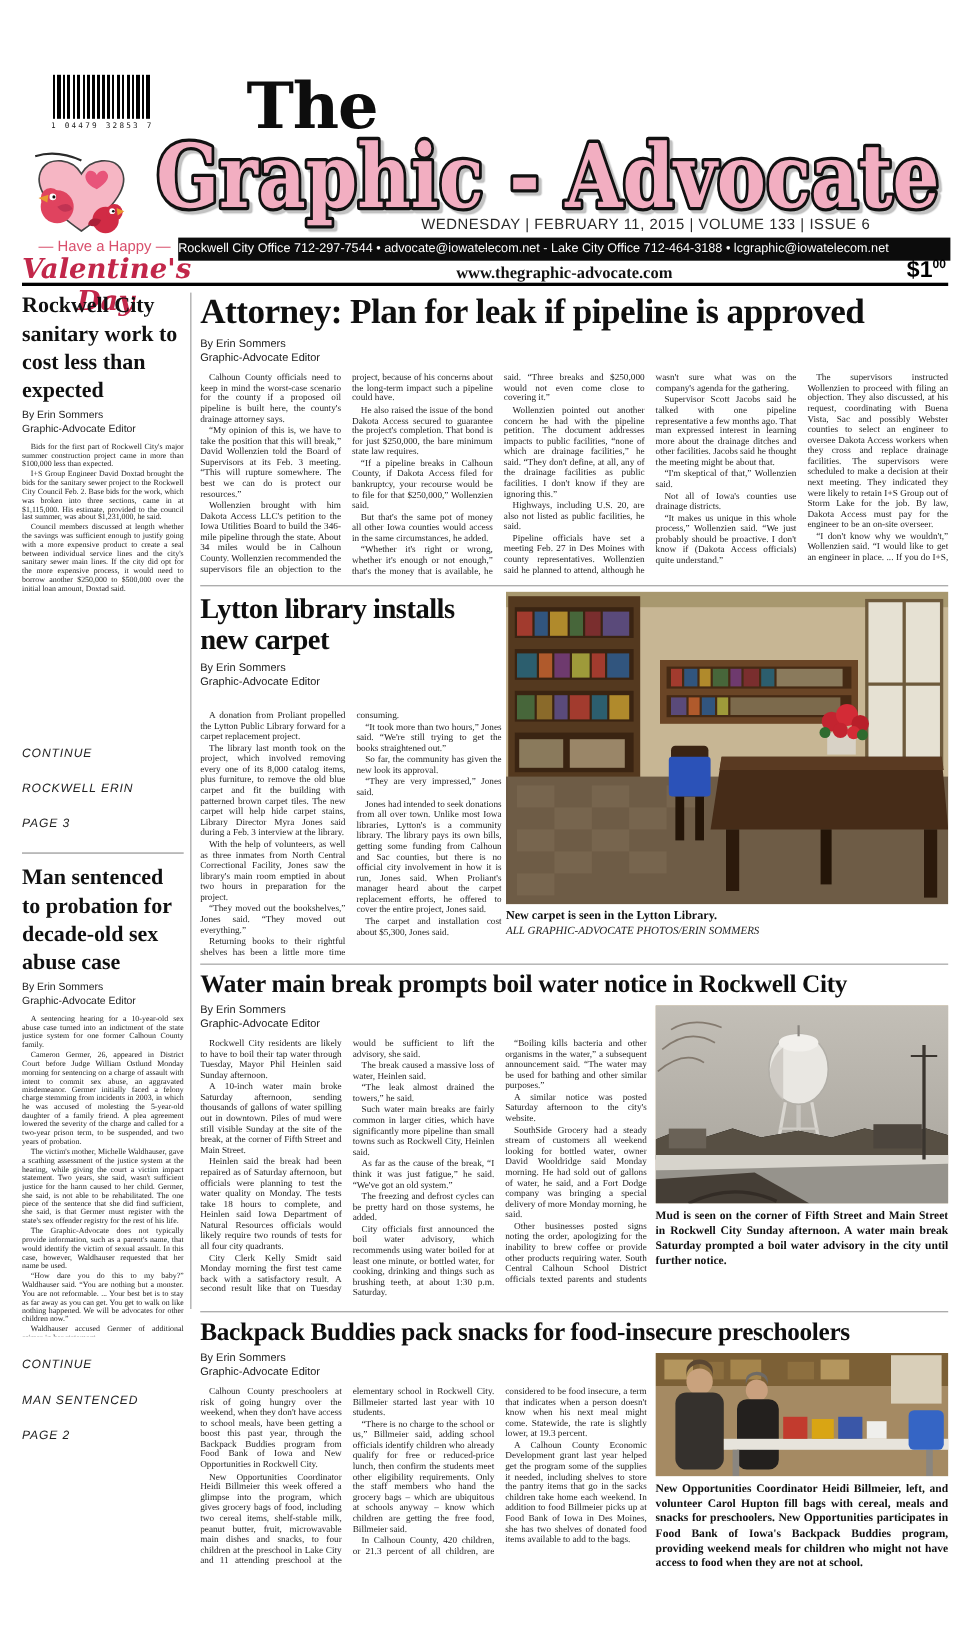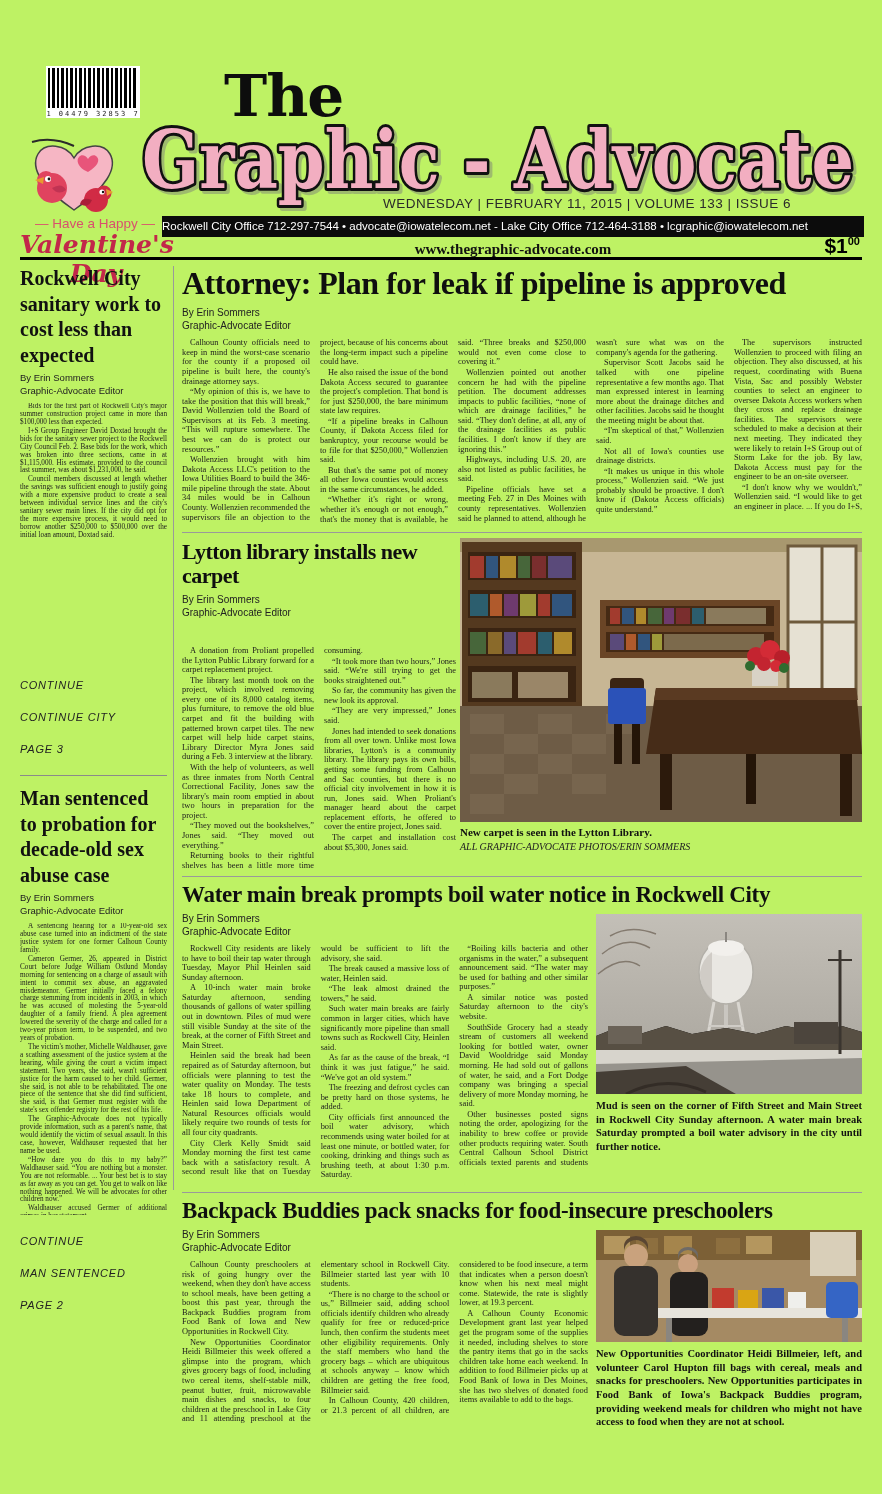--- a/index.html
+++ b/index.html
@@ -1,16 +1,16 @@
 <!DOCTYPE html>
 <html><head>
 <meta charset="utf-8">
 <style>
   html,body{margin:0;padding:0;background:#e9e9e7;}
-  #page{position:relative;width:882px;height:1494px;margin:0 auto;background:#bef264;
+  #page{position:relative;width:882px;height:1494px;margin:0 auto;background:#ffffff;
         font-family:"Liberation Serif",serif;color:#1b1b1b;overflow:hidden;}
 
   
   #masthead{position:absolute;left:20px;top:58px;width:842px;height:200px;}
   .barcode{position:absolute;left:26px;top:8px;width:94px;height:52px;background:#fff;}
   .barcode .bars{width:90px;height:40px;margin:2px;
      background:repeating-linear-gradient(90deg,#000 0 2px,#fff 2px 4px,#000 4px 7px,#fff 7px 9px);}
   .barcode .digits{font:7px "DejaVu Sans Mono",monospace;letter-spacing:2px;text-align:center;color:#222;}
   .the-label{position:absolute;left:204px;top:4px;font-family:"DejaVu Serif",serif;font-weight:bold;
      font-size:58px;color:#0d0d0d;letter-spacing:-1px;}
@@ -49,21 +49,21 @@
   
   .h-divider{position:absolute;left:182px;width:680px;height:1px;background:#9a9a9a;}
   #hd1{top:532px;} #hd2{top:876px;} #hd3{top:1192px;}
   section{position:absolute;left:182px;width:680px;}
   #pipeline{top:266px;height:262px;}
   #library{top:538px;height:336px;}
   #water{top:882px;height:308px;}
   #backpack{top:1198px;height:294px;}
   .main-headline{margin:0;font-weight:bold;color:#0f0f0f;white-space:nowrap;}
   #pipeline h1{font-size:32px;letter-spacing:-.5px;line-height:1.1;}
-  #library h2{font-size:22px;letter-spacing:-.5px;line-height:1.08;white-space:normal;width:274px;}
+  #library h2{font-size:26px;letter-spacing:-.5px;line-height:1.08;white-space:normal;width:274px;}
   #water h2,#backpack h2{font-size:23px;letter-spacing:-.3px;line-height:1.1;}
   .main-byline{font-family:"Liberation Sans",sans-serif;font-size:10px;line-height:1.3;margin:5px 0 6px;color:#222;}
   .col-body{font-size:8.4px;line-height:1.14;text-align:justify;overflow:hidden;column-gap:10px;}
   #pipeline .col-body{column-count:5;height:188px;}
   #library-left{position:absolute;left:0;top:2px;width:274px;}
   #library .col-body{column-count:2;position:absolute;left:0;top:108px;width:274px;height:226px;}
   .photo-frame{position:absolute;overflow:hidden;background:#b9ab91;}
   #library-photo{left:278px;top:0;width:402px;height:284px;}
   #library-caption{position:absolute;left:278px;top:288px;width:402px;}
   .caption-bold{font-weight:bold;font-size:11px;line-height:1.25;color:#111;}
@@ -134,21 +134,21 @@
         <div>By Erin Sommers</div>
         <div>Graphic-Advocate Editor</div>
       </div>
       <div id="rail-body-1" class="rail-body">
           <p>Bids for the first part of Rockwell City's major summer construction project came in more than $100,000 less than expected.</p>
           <p>I+S Group Engineer David Doxtad brought the bids for the sanitary sewer project to the Rockwell City Council Feb. 2. Base bids for the work, which was broken into three sections, came in at $1,115,000. His estimate, provided to the council last summer, was about $1,231,000, he said.</p>
           <p>Council members discussed at length whether the savings was sufficient enough to justify going with a more expensive product to create a seal between individual service lines and the city's sanitary sewer main lines. If the city did opt for the more expensive process, it would need to borrow another $250,000 to $500,000 over the initial loan amount, Doxtad said.</p>
         </div>
       <div class="jump">
           <p>CONTINUE</p>
-          <p>CONTINUE CITY</p>
+          <p>ROCKWELL ERIN</p>
           <p>PAGE 3</p>
         </div>
     </article>
 
     <hr class="rail-divider">
 
     <article class="rail-article">
       <h2>Man sentenced to probation for decade-old sex abuse case</h2>
       <div class="byline">
         <div>By Erin Sommers</div>

